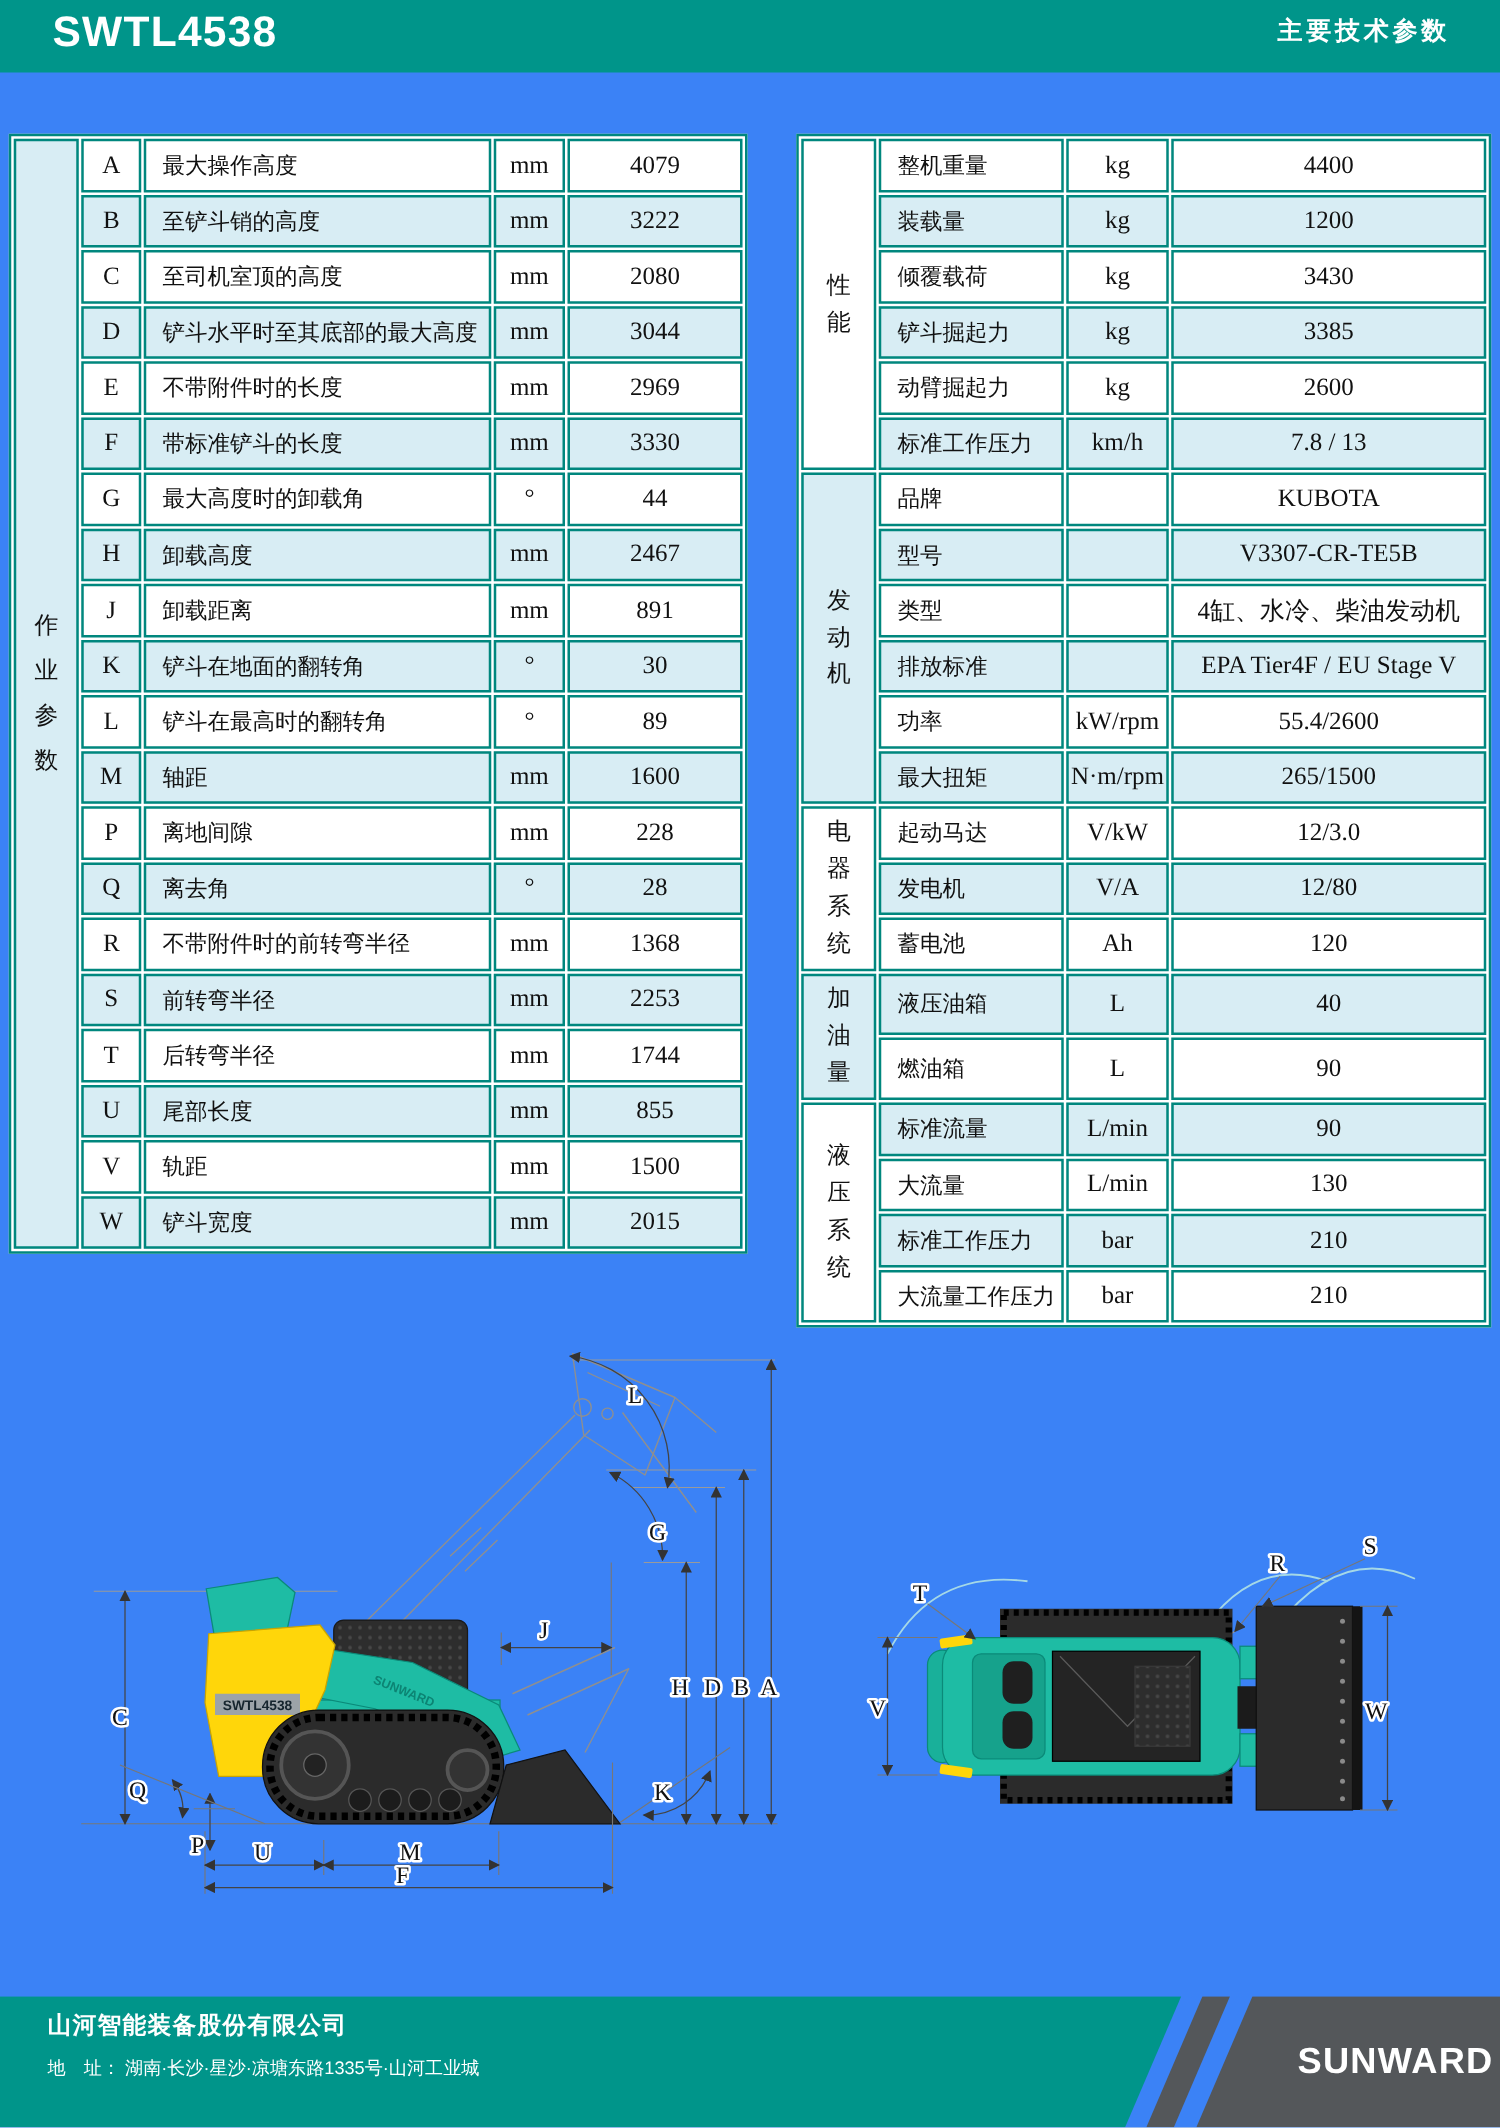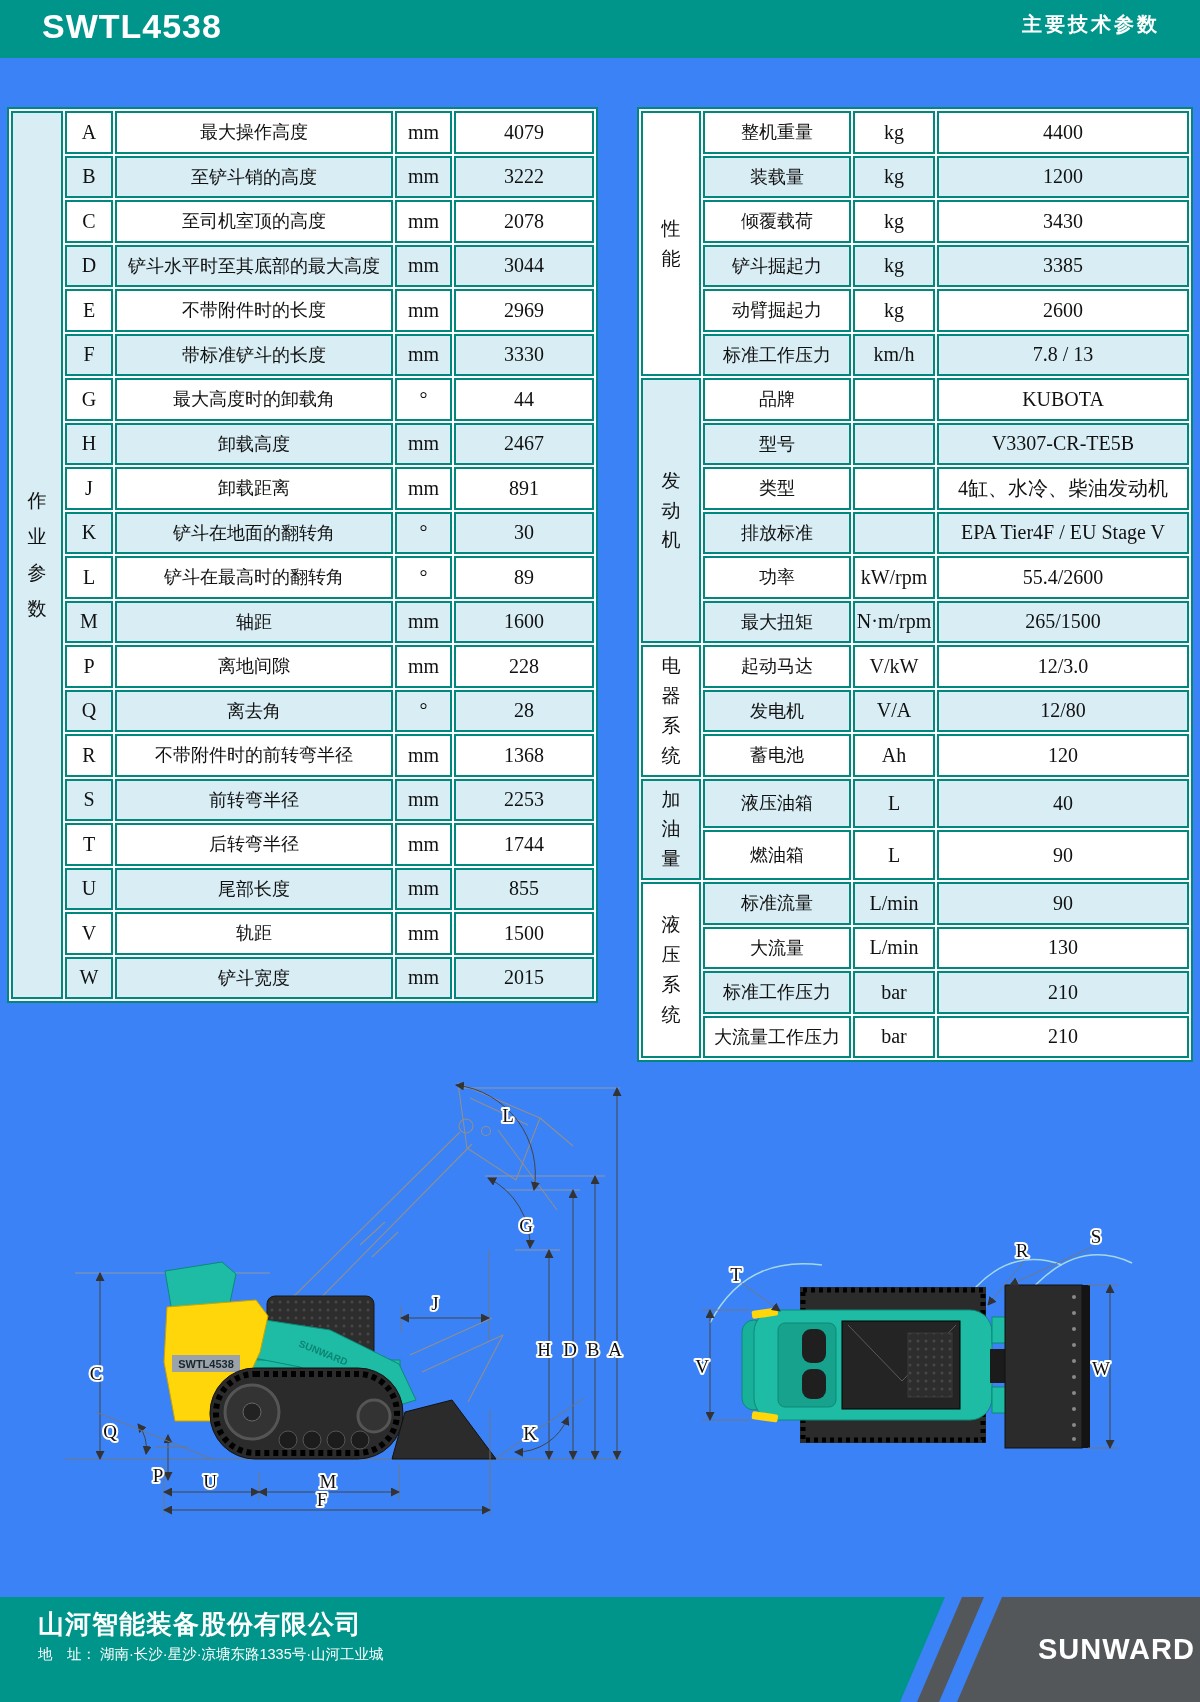--- a/index.html
+++ b/index.html
@@ -7,21 +7,21 @@
         font-family:"Liberation Sans",sans-serif;color:#111;}
   
   .hdr{position:absolute;left:0;top:0;width:1200px;height:58px;background:#00958A;}
   .hdr .model{position:absolute;left:42px;top:7px;font-size:34px;font-weight:bold;color:#fff;letter-spacing:1px;}
   .hdr .sub{position:absolute;right:40px;top:11px;font-size:20px;font-weight:bold;color:#fff;letter-spacing:3px;}
   
   table.spec{position:absolute;border-collapse:separate;border-spacing:2px;background:#fff;
              border:2px solid #00877E;table-layout:fixed;}
   table.spec td{border:2px solid #00877E;height:38.5px;padding:0;background:#fff;
                 font-size:18px;color:#111;text-align:center;vertical-align:middle;overflow:hidden;}
-  table.spec td.lbl{text-align:center;}
+  table.spec td.lbl{text-align:left;padding-left:13px;}
   table.spec td.alt{background:#D8EDF4;}
   table.spec td.serif{font-family:"Liberation Serif",serif;font-size:20px;}
   table.spec td.grp{font-size:19px;}
   .vch{display:block;line-height:1.15;text-align:center;}
   #left-table{left:7px;top:107px;width:591px;}
   #left-table .vch{margin:14px auto;}
   #right-table{left:637px;top:107px;width:556px;}
   #right-table .vch{margin:8px auto;}
   
   #side-view{position:absolute;left:60px;top:1010px;width:570px;height:510px;}
@@ -35,21 +35,21 @@
   .out{stroke:#8f8f8f;stroke-width:1.1;fill:none;stroke-linejoin:round;}
   .arc{stroke:#A5D8E6;stroke-width:1.5;fill:none;}
   
   .footer{position:absolute;left:0;top:1597px;width:1200px;height:105px;}
   .f-teal{position:absolute;left:0;top:0;width:1200px;height:105px;background:#00958A;
           clip-path:polygon(0 0,945px 0,900px 105px,0 105px);}
   .f-stripe{position:absolute;left:0;top:0;width:1200px;height:105px;background:#54575A;
           clip-path:polygon(962px 0,984px 0,939px 105px,917px 105px);}
   .f-gray{position:absolute;left:0;top:0;width:1200px;height:105px;background:#54575A;
           clip-path:polygon(1002px 0,1200px 0,1200px 105px,957px 105px);}
-  .f-company{position:absolute;left:38px;top:10px;font-size:26px;font-weight:bold;color:#fff;letter-spacing:1px;}
+  .f-company{position:absolute;left:38px;top:10px;font-size:19px;font-weight:bold;color:#fff;letter-spacing:1px;}
   .f-line{position:absolute;left:38px;color:#fff;font-size:14.5px;white-space:nowrap;text-align:center;}
   .f-line.l1{top:48px;}
   .f-line.l2{top:72px;}
   .f-line span{margin-right:4px;}
   .f-gap{display:inline-block;width:26px;}
   .f-logo{position:absolute;left:1038px;top:36px;font-size:29px;font-weight:bold;color:#fff;
           letter-spacing:1px;font-family:"Liberation Sans",sans-serif;}
 </style>
 </head>
 <body>
@@ -85,21 +85,21 @@
         <tr>
           <td class="serif alt">B</td>
           <td class="lbl alt">至铲斗销的高度</td>
           <td class="serif alt">mm</td>
           <td class="serif alt">3222</td>
         </tr>
         <tr>
           <td class="serif">C</td>
           <td class="lbl">至司机室顶的高度</td>
           <td class="serif">mm</td>
-          <td class="serif">2078</td>
+          <td class="serif">2080</td>
         </tr>
         <tr>
           <td class="serif alt">D</td>
           <td class="lbl alt">铲斗水平时至其底部的最大高度</td>
           <td class="serif alt">mm</td>
           <td class="serif alt">3044</td>
         </tr>
         <tr>
           <td class="serif">E</td>
           <td class="lbl">不带附件时的长度</td>

